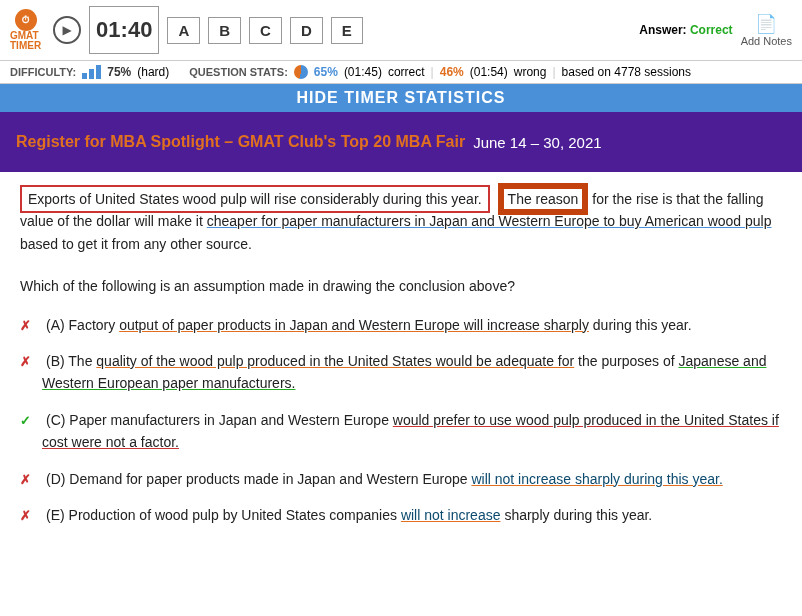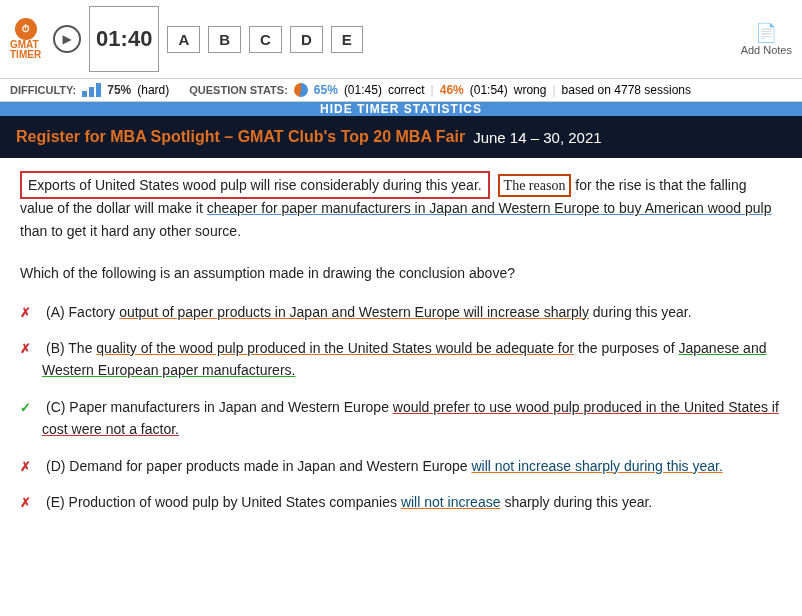--- a/index.html
+++ b/index.html
@@ -51,21 +51,21 @@
       justify-content: center;
       cursor: pointer;
       color: #555;
       font-size: 12px;
     }
     .timer-display {
       font-size: 22px;
       font-weight: bold;
       color: #333;
       border: 1px solid #999;
-      padding: 19px 6px;
+      padding: 10px 6px;
       min-width: 60px;
       text-align: center;
     }
     .answer-btn {
       padding: 4px 10px;
       border: 1px solid #999;
       background: white;
       cursor: pointer;
       font-size: 15px;
       font-weight: bold;
@@ -129,31 +129,32 @@
     }
     .pct-hard { color: #333; font-weight: bold; }
     .correct-pct { color: #4a90d9; font-weight: bold; }
     .wrong-pct { color: #e07020; font-weight: bold; }
     .separator { color: #ccc; }
 
     
     .hide-timer-bar {
       background: #4a90d9;
       text-align: center;
+      padding: 5px;
       color: white;
-      font-size: 12px;
+      font-size: 16px;
       font-weight: bold;
       cursor: pointer;
       letter-spacing: 1px;
     }
 
     
     .banner {
-      background: #0f172a;
-      padding: 12px 16px;
+      background: #4c1d95;
+      padding: 21px 16px;
       display: flex;
       align-items: center;
       gap: 8px;
     }
     .banner-text-main {
       color: #e07020;
       font-weight: bold;
       font-size: 16px;
     }
     .banner-text-date {
@@ -167,24 +168,23 @@
       line-height: 1.6;
       color: #222;
     }
     .premise {
       border: 2px solid #cc3333;
       padding: 4px 6px;
       display: inline;
       margin-right: 4px;
     }
     .reason-box {
-      border: 2px solid #c2410c;
+      border: 6px solid #c2410c;
       padding: 2px 4px;
       display: inline;
-      font-family: Liberation Serif, serif;
     }
     .underline-blue { text-decoration: underline; text-decoration-color: #4a90d9; color: #222; }
 
     .question-prompt {
       margin-top: 20px;
       margin-bottom: 16px;
       color: #222;
     }
 
     
@@ -231,20 +231,21 @@
   <button class="play-btn">▶</button>
   <div class="timer-display">01:40</div>
 
   <button class="answer-btn">A</button>
   <button class="answer-btn">B</button>
   <button class="answer-btn">C</button>
   <button class="answer-btn">D</button>
   <button class="answer-btn">E</button>
 
   <div class="taken-info">
+    <div><span>Answer:</span> <span style="color:#22aa22;font-weight:bold;">Correct</span></div>
   </div>
 
   <div class="add-notes">
     <span class="doc-icon">📄</span>
     <span>Add Notes</span>
   </div>
 </div>
 
 <div class="stats-bar">
   <div class="difficulty-section">
@@ -281,21 +282,21 @@
   <span class="banner-text-main">Register for MBA Spotlight – GMAT Club's Top 20 MBA Fair</span>
   <span class="banner-text-date">June 14 – 30, 2021</span>
 </div>
 
 <div class="question-area">
   <p>
     <span class="premise">Exports of United States wood pulp will rise considerably during this year.</span>
     <span class="reason-box">The reason</span>
     <span>for the rise is that the falling value of the dollar will make it</span>
     <span class="underline-blue">cheaper for paper manufacturers in Japan and Western Europe to buy American wood pulp</span>
-    <span>than to get it hard any other source.</span>
+    <span>based to get it from any other source.</span>
   </p>
 
   <p class="question-prompt">Which of the following is an assumption made in drawing the conclusion above?</p>
 
   <div class="answer-choice">
     <span class="x-mark">✗</span>
     <span style="padding-left:4px;">(A) Factory </span>
     <span class="underline-orange">output of paper products in Japan and Western Europe will increase sharply</span>
     <span> during this year.</span>
   </div>

